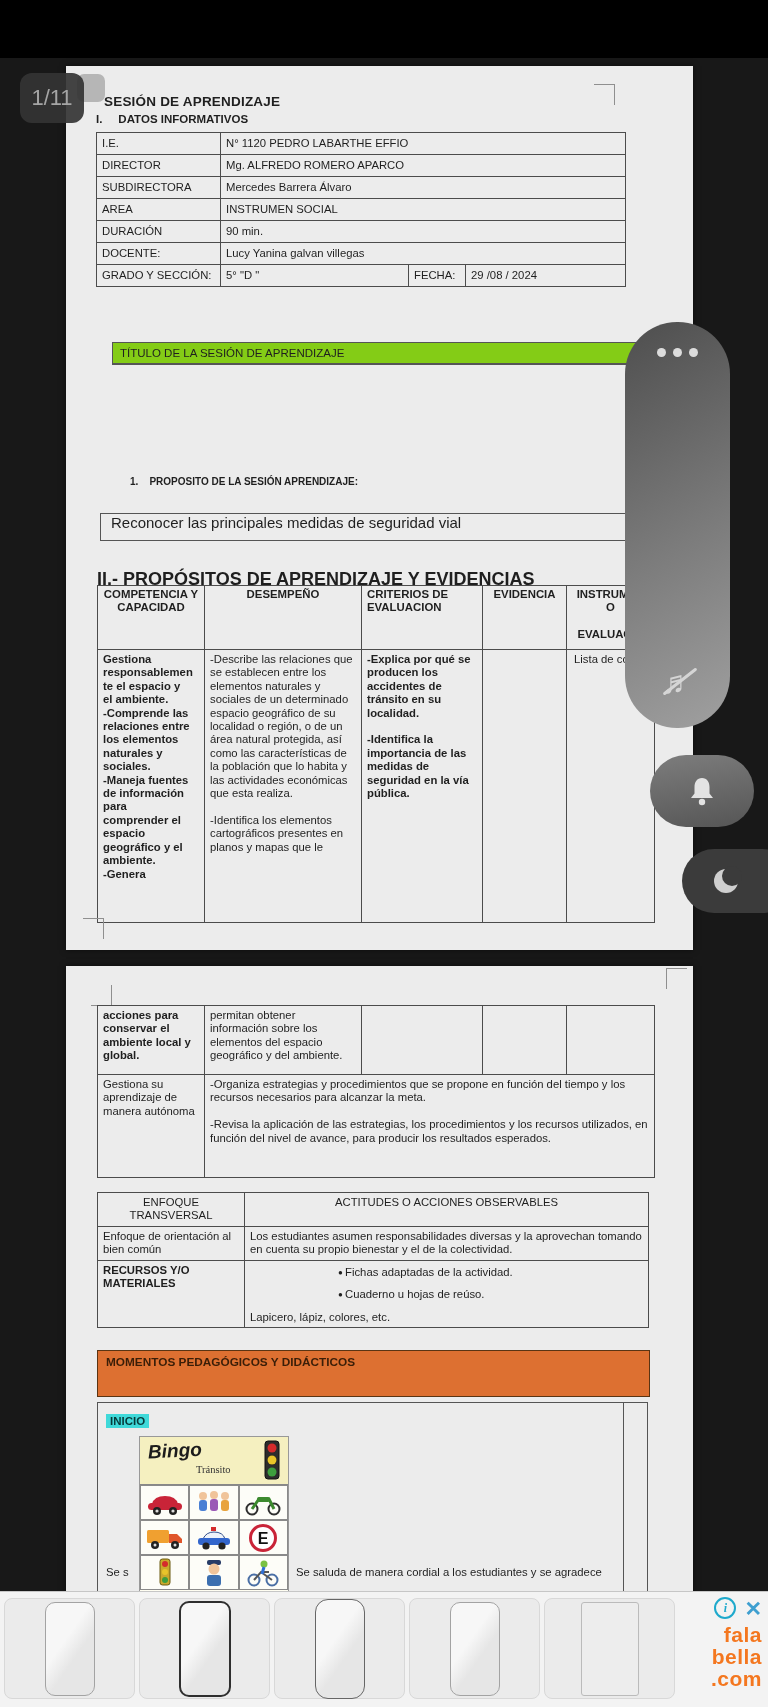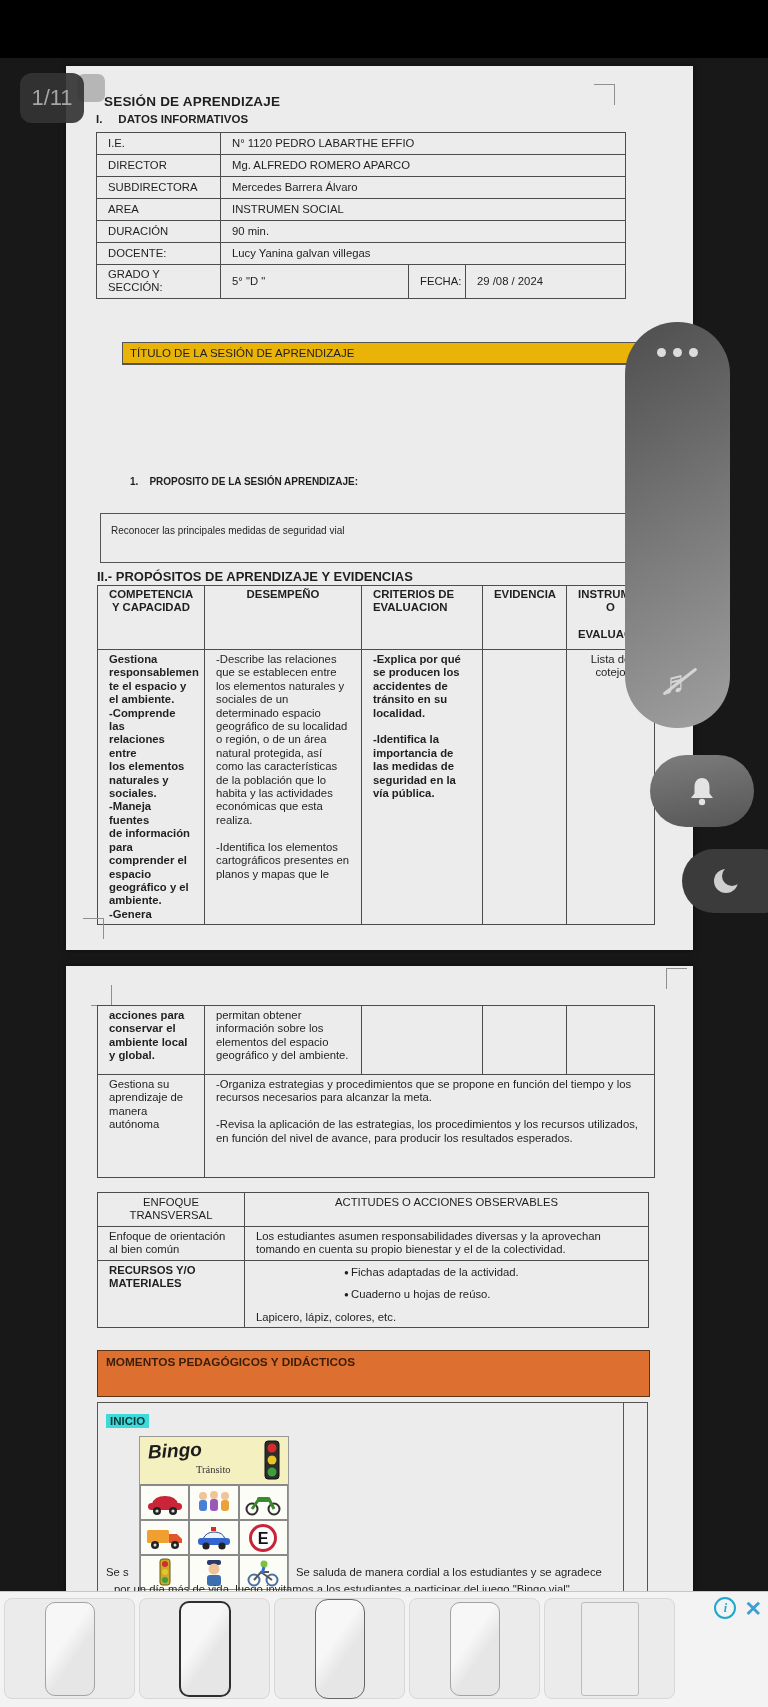--- a/index.html
+++ b/index.html
@@ -8,29 +8,29 @@
   .abs{position:absolute}
   .top-strip{left:0;top:0;width:768px;height:58px;background:#000}
   
   .page{background:#ececec;box-shadow:0 0 6px rgba(0,0,0,.5)}
   #page1{left:66px;top:66px;width:627px;height:884px}
   #page2{left:66px;top:966px;width:627px;height:741px}
   .doc-title{left:38px;top:28px;font-size:13.5px;font-weight:bold;letter-spacing:.2px}
   .h-pre{white-space:pre;font-weight:bold}
   .datos-h{left:30px;top:47px;font-size:11.5px}
   table{border-collapse:collapse;table-layout:fixed}
-  td,th{border:1px solid #4c4c4c;font-size:11.3px;line-height:13.4px;padding:3px 11px;vertical-align:top;overflow:hidden}
+  td,th{border:1px solid #4c4c4c;font-size:11.3px;line-height:13.4px;padding:3px 5px;vertical-align:top;overflow:hidden}
   .info-table{left:30px;top:66px;width:529px}
   .info-table td{height:15px;vertical-align:middle}
-  .titulo-box{left:56px;top:276px;width:550px;border:1px solid #555;background:#eab308}
+  .titulo-box{left:46px;top:276px;width:550px;border:1px solid #555;background:#84cc16}
   .titulo-box .hd{border-bottom:1px solid #555;padding:4px 7px;font-size:11.5px}
   .titulo-box .bd{height:100px;text-align:center;padding-top:32px;font-weight:bold;font-size:12px}
   .prop-h{left:64px;top:410px;font-size:10px}
-  .prop-box{left:34px;top:447px;width:565px;height:26px;border:1px solid #555;padding:11px 10px;font-size:10px}
-  .evid-h{left:31px;top:503px;font-size:13px;font-weight:bold}
+  .prop-box{left:34px;top:447px;width:565px;height:26px;border:1px solid #555;padding:0 10px;font-size:15px}
+  .evid-h{left:31px;top:503px;font-size:18px;font-weight:bold}
   .main-table{left:31px;top:519px;width:557px}
   .main-table th{font-size:11.4px;text-align:center;font-weight:bold;height:58px;padding-top:2px}
   .main-table td{height:266px}
   .pre{white-space:pre-line}
   .b{font-weight:bold}
   .ctr{text-align:center}
   .cont-table{left:31px;top:39px;width:557px}
   .cont-table .r1 td{height:62px}
   .cont-table .r2 td{height:96px}
   .enf-table{left:31px;top:226px;width:551px}
@@ -353,21 +353,20 @@
               <path d="M11 21 L18 13 L29 21 M18 13 h8" fill="none" stroke="#555" stroke-width="2"></path>
               <circle cx="21" cy="5" r="3.5" fill="#7ac143"></circle>
               <path d="M21 8 L19 15" stroke="#2e6fd4" stroke-width="3"></path>
             </svg>
         </div>
       </div>
     </div>
 
     <div class="abs txt-small" style="left:8px;top:163px">Se s</div>
     <div class="abs txt-small" style="left:198px;top:163px">Se saluda de manera cordial a los estudiantes y se agradece</div>
-    <div class="abs txt-small" style="left:16px;top:180px;width:520px;white-space:nowrap">por un día más de vida, luego  invitamos a los estudiantes a participar del juego "Bingo vial"</div>
   </div>
 </div>
 
 <div class="abs badge-square"></div>
 <div class="abs page-badge">
   <span>1/11</span>
 </div>
 
 <div class="abs tall-pill">
   <div class="abs dots">
@@ -410,14 +409,19 @@
       </div>
     <div class="ad-card">
         <div class="phone"></div>
       </div>
   </div>
   <div class="ad-right">
     <div class="ad-icons">
       <span class="info-ic">i</span>
       <span class="close-ic">✕</span>
     </div>
+    <div class="brand">
+      <div>fala</div>
+      <div>bella</div>
+      <div>.com</div>
+    </div>
   </div>
 </div>
 
 </body></html>

